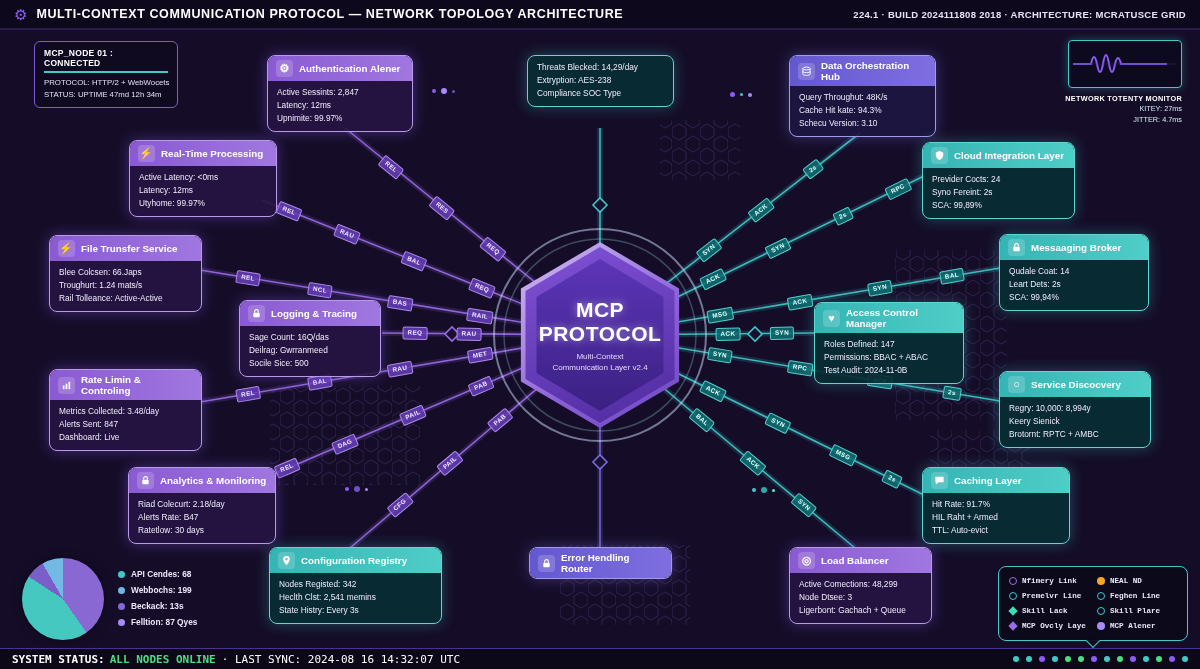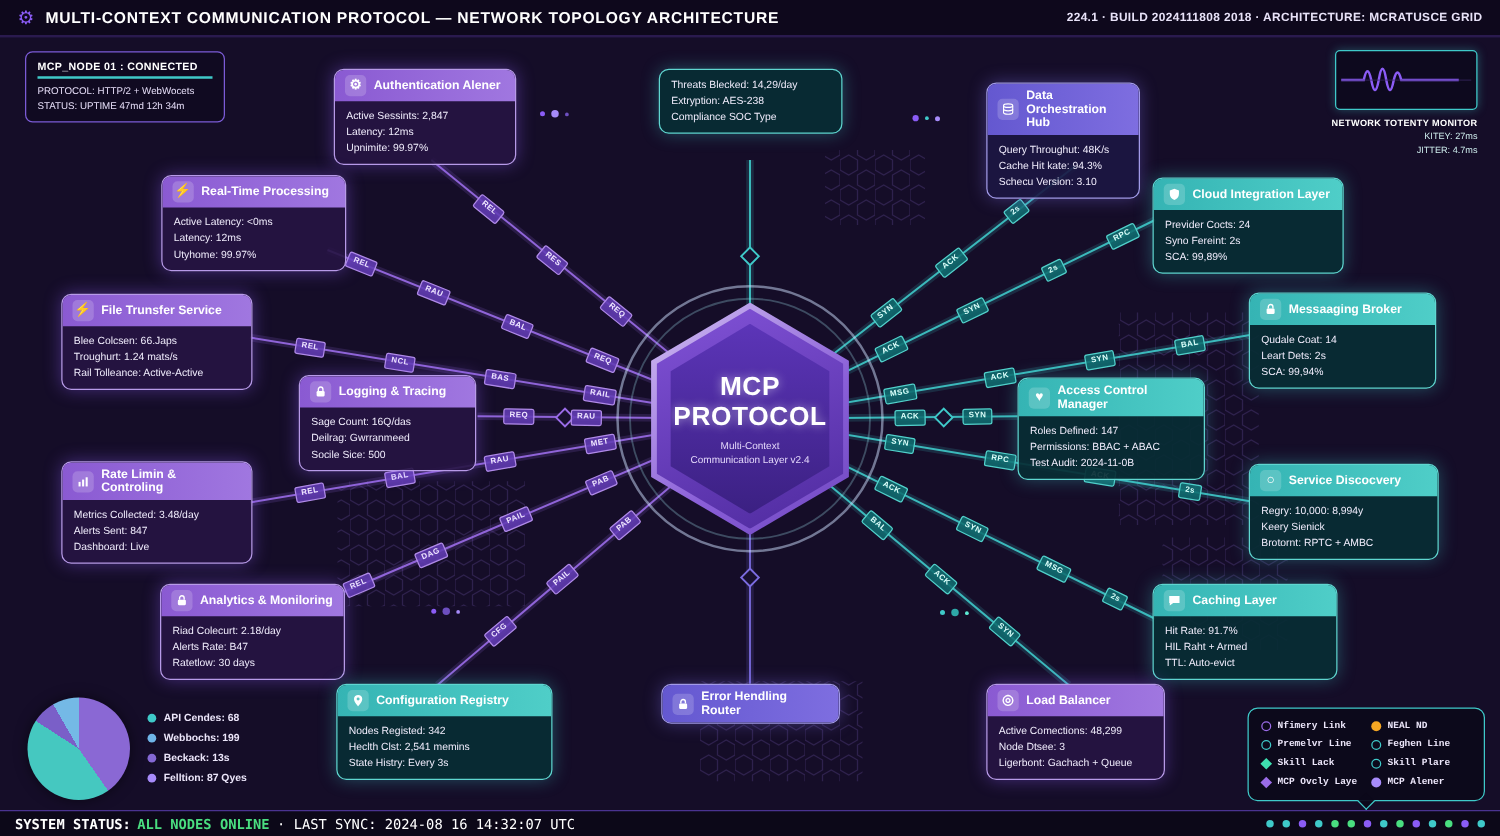--- a/index.html
+++ b/index.html
@@ -31,21 +31,21 @@
   .botbar{position:absolute;left:0;bottom:0;width:1200px;height:21px;z-index:9;
     background:#0c0818;border-top:1px solid #4a3390;display:flex;align-items:center;
     padding:0 12px;font-size:11px;font-family:"DejaVu Sans Mono",monospace;}
   .botbar b{font-weight:bold;}
   .botbar .ok{color:var(--green);margin:0 6px 0 5px;font-weight:bold;}
   .dots{margin-left:auto;display:flex;gap:7px;align-items:center;}
   .dots span{width:6px;height:6px;border-radius:50%;display:inline-block;}
   
   .panel{position:absolute;z-index:8;background:rgba(16,10,32,.88);border:1px solid #7b5bd6;
     border-radius:6px;padding:6px 9px;}
-  #node-status{left:20px;top:41px;width:160px;}
+  #node-status{left:34px;top:41px;width:144px;}
   #node-status .t{font-size:8.5px;font-weight:bold;letter-spacing:.3px;padding-bottom:3px;
     border-bottom:2px solid var(--teal);margin-bottom:4px;}
   #node-status .l{font-size:7.8px;color:#e6def8;line-height:12px;white-space:nowrap;}
   #monitor{position:absolute;right:18px;top:40px;z-index:8;text-align:right;}
   #monitor .scope{width:114px;height:48px;margin-left:auto;background:#0d091e;
     border:1px solid var(--teal);border-radius:4px;box-shadow:0 0 8px rgba(63,201,201,.35);}
   #monitor .mt{font-size:7.3px;font-weight:bold;margin-top:6px;letter-spacing:.3px;}
   #monitor .ml{font-size:7.3px;color:#cfeeee;line-height:11px;}
   
   svg.topo{position:absolute;left:0;top:0;z-index:2;}
@@ -324,21 +324,21 @@
       <div>Upnimite: 99.97%</div>
     </div>
 </div>
 <div class="card c-teal" style="left:527px;top:55px;width:147px">
   <div class="bd">
       <div>Threats Blecked: 14,29/day</div>
       <div>Extryption: AES-238</div>
       <div>Compliance SOC Type</div>
     </div>
 </div>
-<div class="card c-indigo" style="left:789px;top:66px;width:123px">
+<div class="card c-indigo" style="left:789px;top:55px;width:147px">
   <div class="hd">
       <span class="badge">
         <svg>
           <use href="#i-db"></use>
         </svg>
       </span>
       <span>Data Orchestration Hub</span>
     </div>
   <div class="bd">
       <div>Query Throughut: 48K/s</div>

